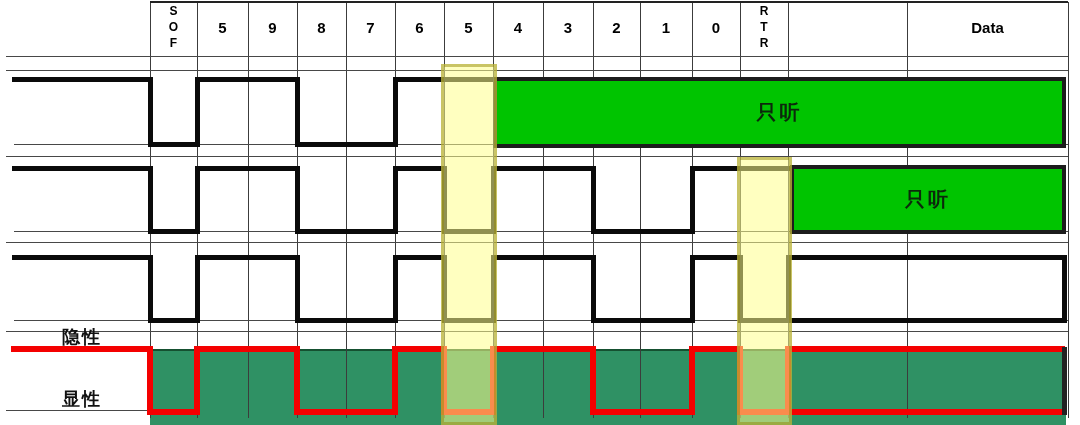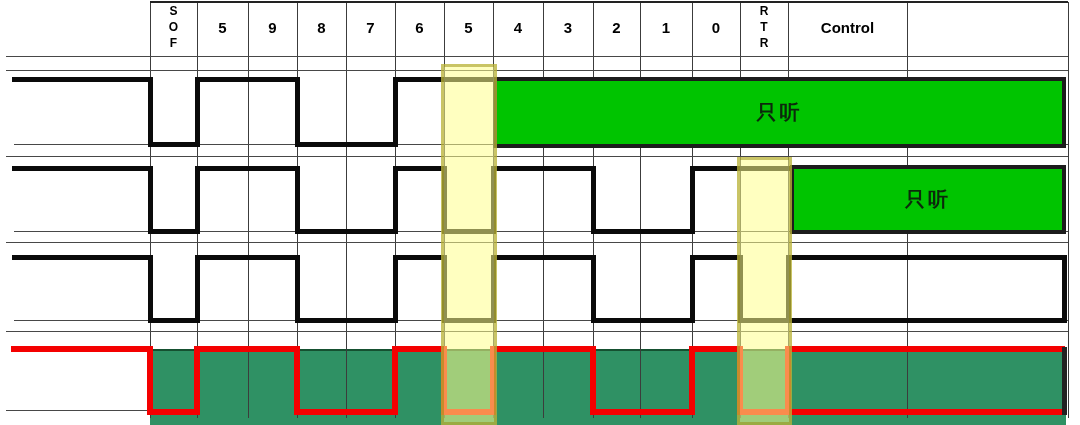--- a/index.html
+++ b/index.html
@@ -7,20 +7,22 @@
          font-family:"Liberation Sans","DejaVu Sans",sans-serif;}
   .lvl{position:absolute;font-weight:bold;font-size:18px;color:#111;z-index:5;
        width:80px;text-align:center;letter-spacing:2px;}
   #lbl-recessive{left:42px;top:325px;}
   #lbl-dominant{left:42px;top:387px;}
 </style>
 </head>
 <body>
 
 <div id="stage">
+  <div class="lvl" id="lbl-recessive">隐性</div>
+  <div class="lvl" id="lbl-dominant">显性</div>
 <div style="position: absolute; left: 150px; top: 349px; width: 916px; height: 76px; background: rgb(47, 145, 100); border-top: 2px solid rgb(21, 80, 48); z-index: 1;"></div>
     <div style="position: absolute; left: 692px; top: 2px; width: 1px; height: 416px; background: rgb(60, 60, 60); z-index: 2;"></div>
     <div style="position: absolute; left: 740px; top: 2px; width: 1px; height: 416px; background: rgb(60, 60, 60); z-index: 2;"></div>
     <div style="position: absolute; left: 640px; top: 2px; width: 1px; height: 416px; background: rgb(60, 60, 60); z-index: 2;"></div>
     <div style="position: absolute; left: 593px; top: 2px; width: 1px; height: 416px; background: rgb(60, 60, 60); z-index: 2;"></div>
     <div style="position: absolute; left: 543px; top: 2px; width: 1px; height: 416px; background: rgb(60, 60, 60); z-index: 2;"></div>
     <div style="position: absolute; left: 493px; top: 2px; width: 1px; height: 416px; background: rgb(60, 60, 60); z-index: 2;"></div>
     <div style="position: absolute; left: 444px; top: 2px; width: 1px; height: 416px; background: rgb(60, 60, 60); z-index: 2;"></div>
     <div style="position: absolute; left: 395px; top: 2px; width: 1px; height: 416px; background: rgb(60, 60, 60); z-index: 2;"></div>
     <div style="position: absolute; left: 346px; top: 2px; width: 1px; height: 416px; background: rgb(60, 60, 60); z-index: 2;"></div>
@@ -143,14 +145,14 @@
     <div style="position: absolute; left: 395px; top: 19px; width: 49px; text-align: center; font: bold 15px &quot;Liberation Sans&quot;, sans-serif; color: rgb(0, 0, 0); z-index: 5;">6</div>
     <div style="position: absolute; left: 444px; top: 19px; width: 49px; text-align: center; font: bold 15px &quot;Liberation Sans&quot;, sans-serif; color: rgb(0, 0, 0); z-index: 5;">5</div>
     <div style="position: absolute; left: 493px; top: 19px; width: 50px; text-align: center; font: bold 15px &quot;Liberation Sans&quot;, sans-serif; color: rgb(0, 0, 0); z-index: 5;">4</div>
     <div style="position: absolute; left: 543px; top: 19px; width: 50px; text-align: center; font: bold 15px &quot;Liberation Sans&quot;, sans-serif; color: rgb(0, 0, 0); z-index: 5;">3</div>
     <div style="position: absolute; left: 593px; top: 19px; width: 47px; text-align: center; font: bold 15px &quot;Liberation Sans&quot;, sans-serif; color: rgb(0, 0, 0); z-index: 5;">2</div>
     <div style="position: absolute; left: 640px; top: 19px; width: 52px; text-align: center; font: bold 15px &quot;Liberation Sans&quot;, sans-serif; color: rgb(0, 0, 0); z-index: 5;">1</div>
     <div style="position: absolute; left: 692px; top: 19px; width: 48px; text-align: center; font: bold 15px &quot;Liberation Sans&quot;, sans-serif; color: rgb(0, 0, 0); z-index: 5;">0</div>
     <div style="position: absolute; left: 740px; top: 3px; width: 48px; text-align: center; font: bold 12px / 16px &quot;Liberation Sans&quot;, sans-serif; color: rgb(0, 0, 0); white-space: pre-line; z-index: 5;">R
 T
 R</div>
-    <div style="position: absolute; left: 788px; top: 19px; width: 119px; text-align: center; font: bold 15px &quot;Liberation Sans&quot;, sans-serif; color: rgb(0, 0, 0); z-index: 5;">Control</div>
+    <div style="position: absolute; left: 907px; top: 19px; width: 161px; text-align: center; font: bold 15px &quot;Liberation Sans&quot;, sans-serif; color: rgb(0, 0, 0); z-index: 5;">Data</div>
   </div>
 
 </body></html>

